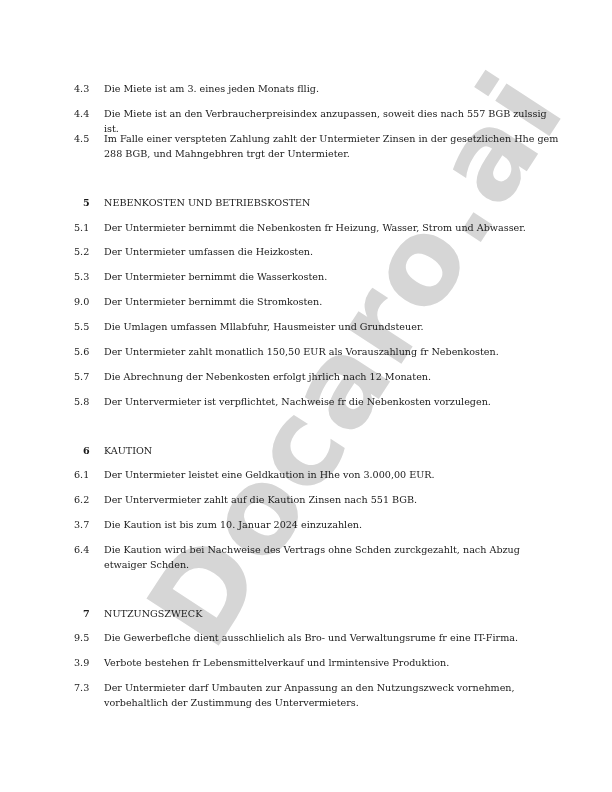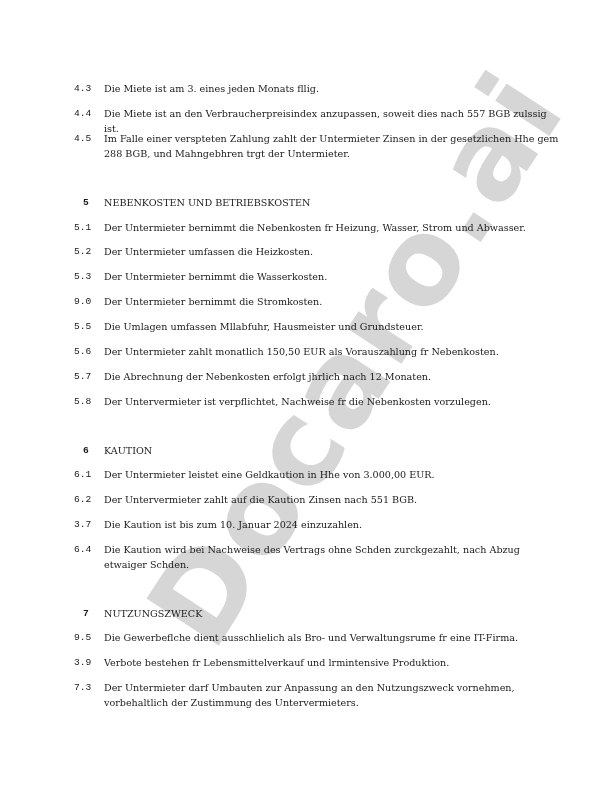--- a/index.html
+++ b/index.html
@@ -20,21 +20,21 @@
     transform: rotate(-57deg);
     transform-origin: center center;
     white-space: nowrap;
     letter-spacing: 2px;
     text-align: center;
     z-index: 0;
     line-height: 1;
   }
   .content { position: absolute; left: 0; top: 0; width: 612px; z-index: 1; }
   .row { position: absolute; left: 74px; width: 480px; font-size: 9.6px; line-height: 15px; }
-  .num { position: absolute; left: 0; width: 24px; font-family: Liberation Mono, monospace; }
+  .num { position: absolute; left: 0; width: 24px; }
   .txt { position: absolute; left: 30px; width: 455px; }
   .heading .num { left: 9px; font-weight: bold; }
   .heading .txt { font-weight: normal; }
 </style>
 </head>
 <body>
 
 <div class="page">
   <div class="watermark">Docaro.ai</div>
 

